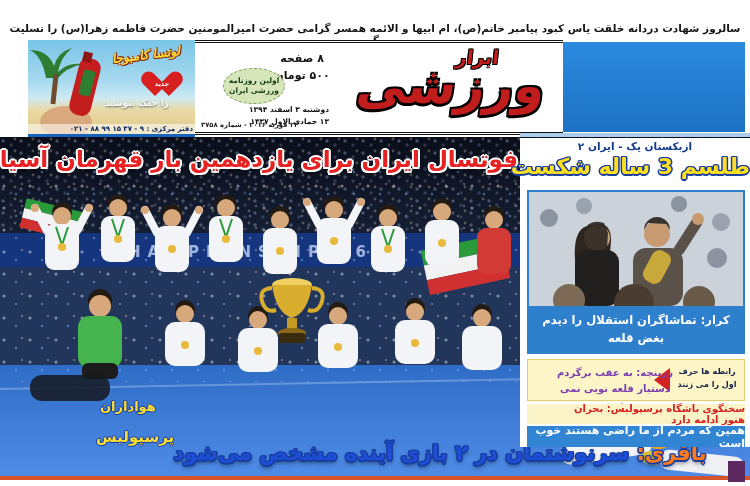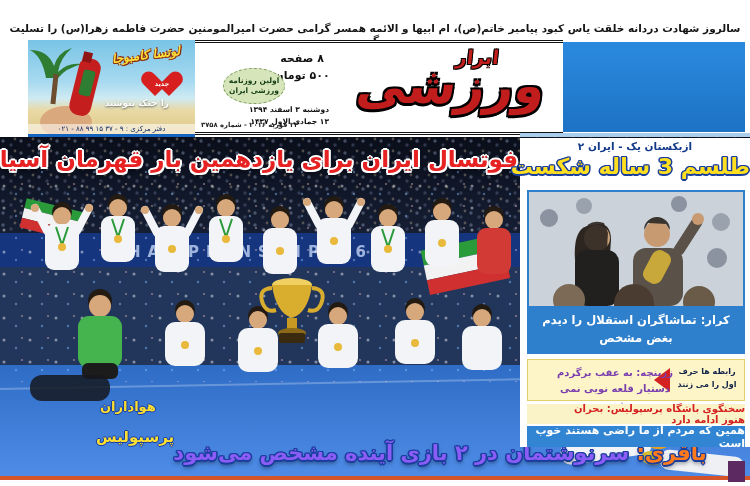--- a/index.html
+++ b/index.html
@@ -22,22 +22,22 @@
   .ad-slogan { position:absolute; right:26px; top:58px; font-size:9px; font-weight:bold;
     color:#fff; direction:rtl; text-shadow:0 1px 2px rgba(0,0,0,.55); }
   .ad-heart { position:absolute; right:18px; top:32px; width:30px; height:27px; }
   .ad-heart .h { position:absolute; width:30px; height:27px; }
   .ad-heart .h:before,.ad-heart .h:after { content:""; position:absolute; top:0; width:15px;
     height:24px; border-radius:15px 15px 0 0; background:#d81f1f; }
   .ad-heart .h:before { left:8px; transform:rotate(-45deg); transform-origin:0 100%; }
   .ad-heart .h:after { left:7px; transform:rotate(45deg); transform-origin:100% 100%; }
   .ad-heart span { position:absolute; left:0; top:8px; width:30px; text-align:center;
     font-size:6.5px; font-weight:bold; color:#fff; z-index:2; }
-  .ad-phone { position:absolute; left:0; bottom:0; width:100%; padding:1px 15px;
-    font-size:7px; font-weight:normal; color:#0d2a66; direction:rtl; text-align:center;
+  .ad-phone { position:absolute; left:0; bottom:0; width:100%; padding:1px 2px;
+    font-size:7px; font-weight:bold; color:#0d2a66; direction:rtl; text-align:right;
     background:rgba(255,255,255,.55); }
 
   .masthead-box { position:absolute; left:195px; top:40px; width:368px; height:95px;
     background:#fff; border-top:3px double #111; border-bottom:3px double #111; }
   .pages-price { position:absolute; left:52px; top:7px; width:110px; text-align:center;
     direction:rtl; font-weight:bold; font-size:11px; color:#111; line-height:1.55; }
   .issue-line { position:absolute; left:6px; bottom:3px; font-size:6.8px; font-weight:bold;
     color:#222; direction:rtl; }
   .masthead { position:absolute; left:160px; top:0; width:150px; height:89px; }
   .masthead .t1 { position:absolute; right:6px; top:3px; font-size:19px; font-weight:bold;
@@ -72,21 +72,21 @@
   .frag1 { left:100px; top:399px; font-size:13px; }
   .frag2 { left:96px; top:428px; font-size:15px; }
   .watermark { position:absolute; left:20px; top:381px; width:104px; height:96px; z-index:4; }
 
   .headline-bottom { position:absolute; left:138px; top:441px; width:604px; text-align:center;
     direction:rtl; font-size:21px; font-weight:bold; white-space:nowrap; z-index:6;
     text-shadow:-1.5px 0 0 #1a3e9e, 1.5px 0 0 #1a3e9e, 0 -1.5px 0 #1a3e9e, 0 1.5px 0 #1a3e9e,
       -1px -1px 0 #1a3e9e, 1px -1px 0 #1a3e9e, -1px 1px 0 #1a3e9e, 1px 1px 0 #1a3e9e,
       0 3px 4px rgba(0,0,0,.5); }
   .headline-bottom .lead { color:#ff7a1c; }
-  .headline-bottom .rest { color:#8b5cf6;margin-top:16px; }
+  .headline-bottom .rest { color:#1d4ed8;margin-top:16px; }
 
   .corner-sq { position:absolute; left:728px; top:461px; width:17px; height:21px;
     background:#5c2960; z-index:7; }
 
   
   .sidebar { position:absolute; left:520px; top:138px; width:230px; height:309px;
     background:#fff; z-index:8; }
   .score-line { position:absolute; top:2px; left:0; width:100%; text-align:center;
     direction:rtl; font-size:10.5px; font-weight:bold; color:#123a8a; }
   .spell { position:absolute; top:16px; left:0; width:100%; text-align:center; direction:rtl;
@@ -377,21 +377,21 @@
           </g>
           <g>
             <circle cx="40" cy="108" r="16" fill="#7c6a56"></circle>
             <circle cx="105" cy="112" r="20" fill="#4a3c30"></circle>
             <circle cx="170" cy="110" r="16" fill="#6a5a48"></circle>
           </g>
         </svg>
       </div>
       <div class="karrar-caption">
         <div>کرار: تماشاگران استقلال را دیدم</div>
-        <div>بغض مشخص</div>
+        <div>بغض قلعه</div>
       </div>
     </div>
 
     <div class="zar-box">
       <div class="zar-right">
         <div>رابطه ها حرف</div>
         <div>اول را می زنند</div>
       </div>
       <div class="zar-arrow"></div>
       <div class="zar-left">

